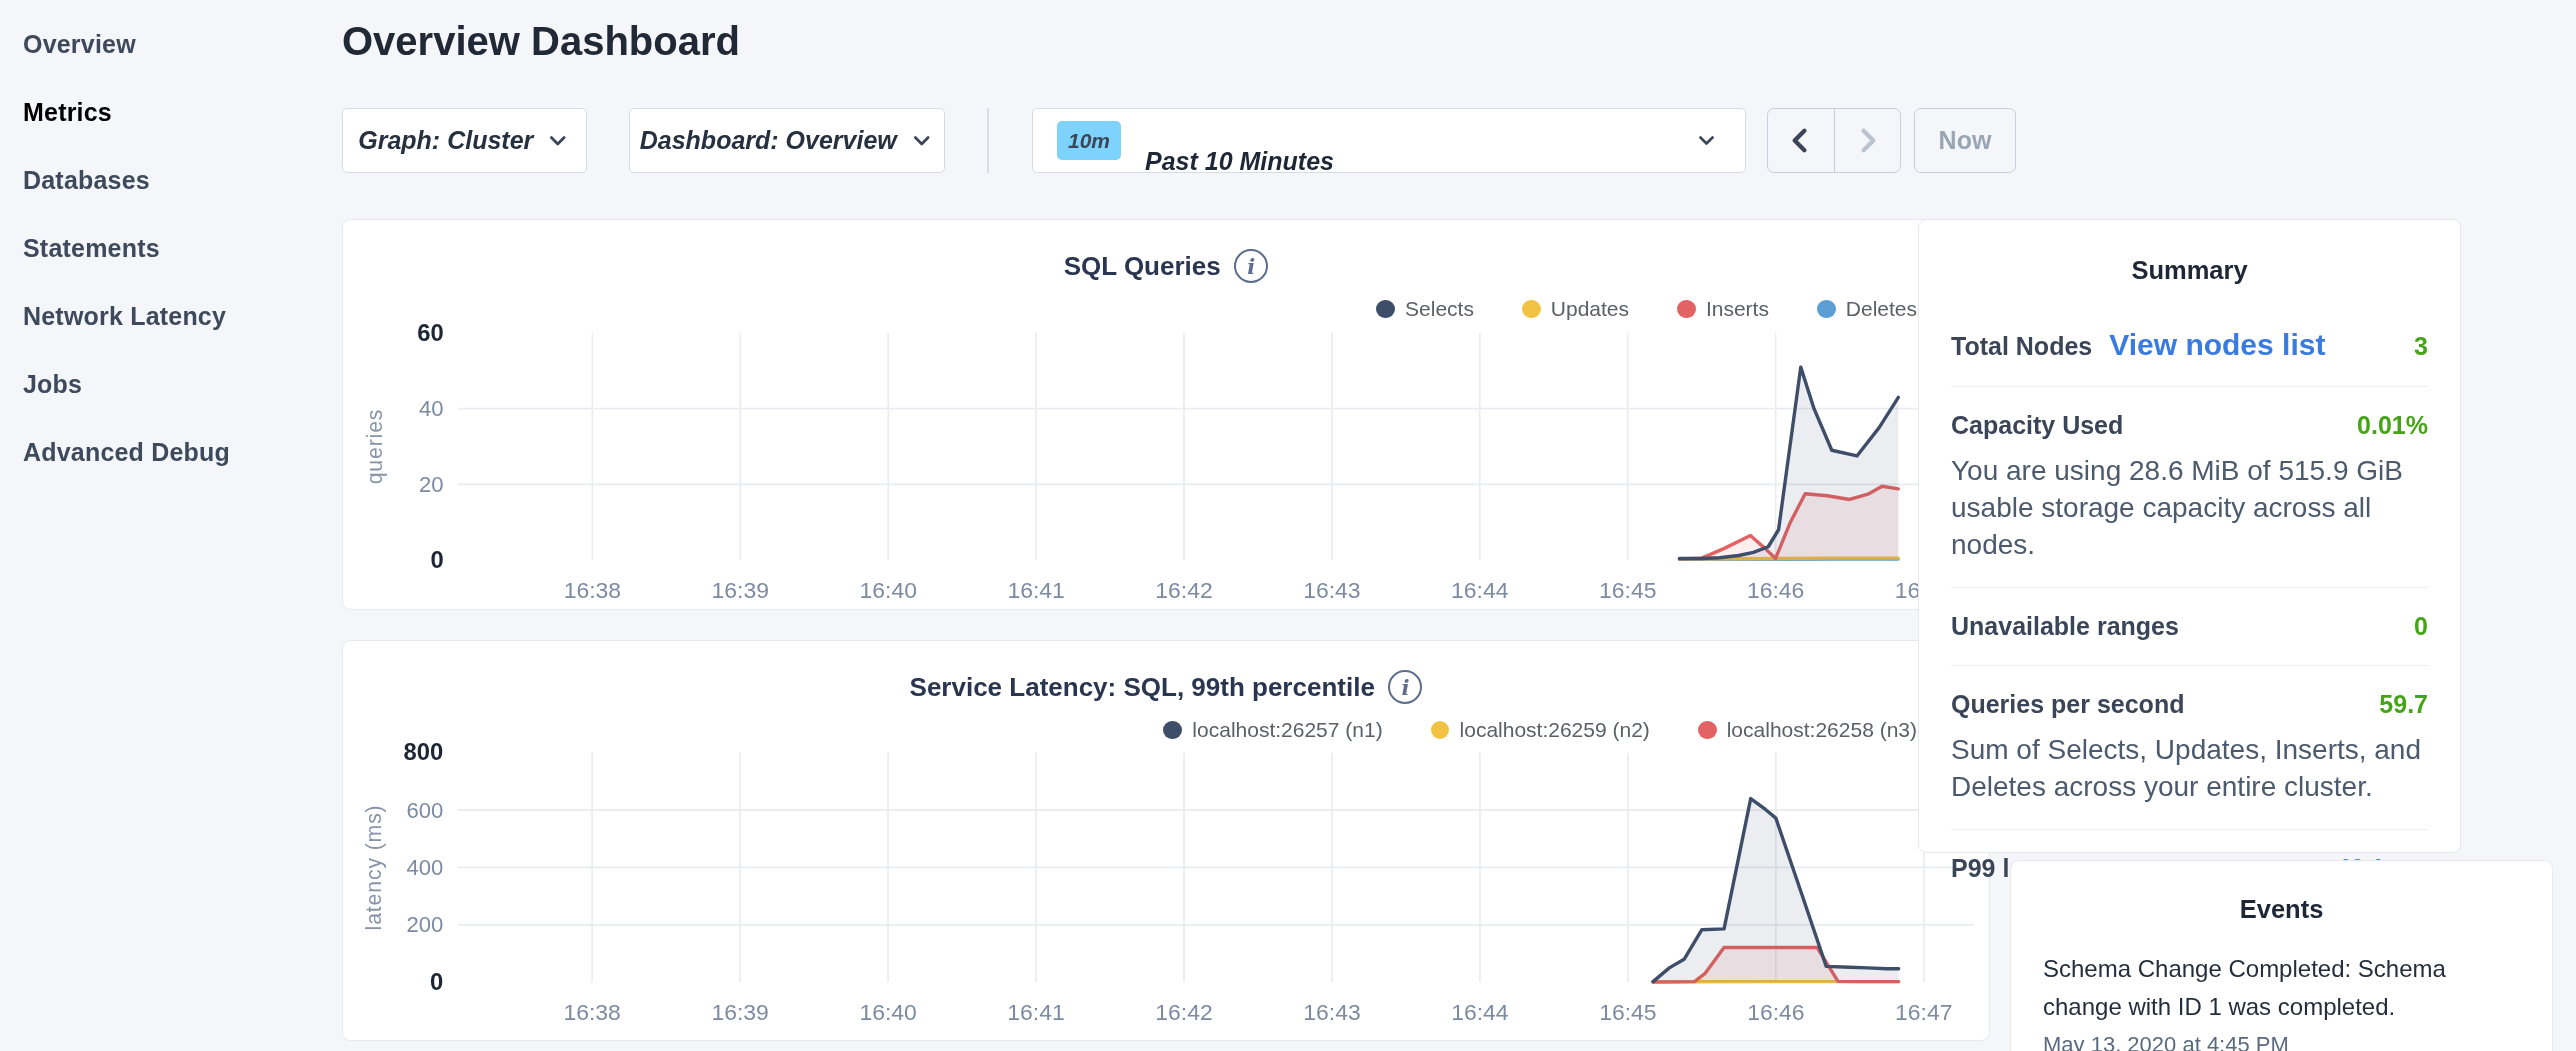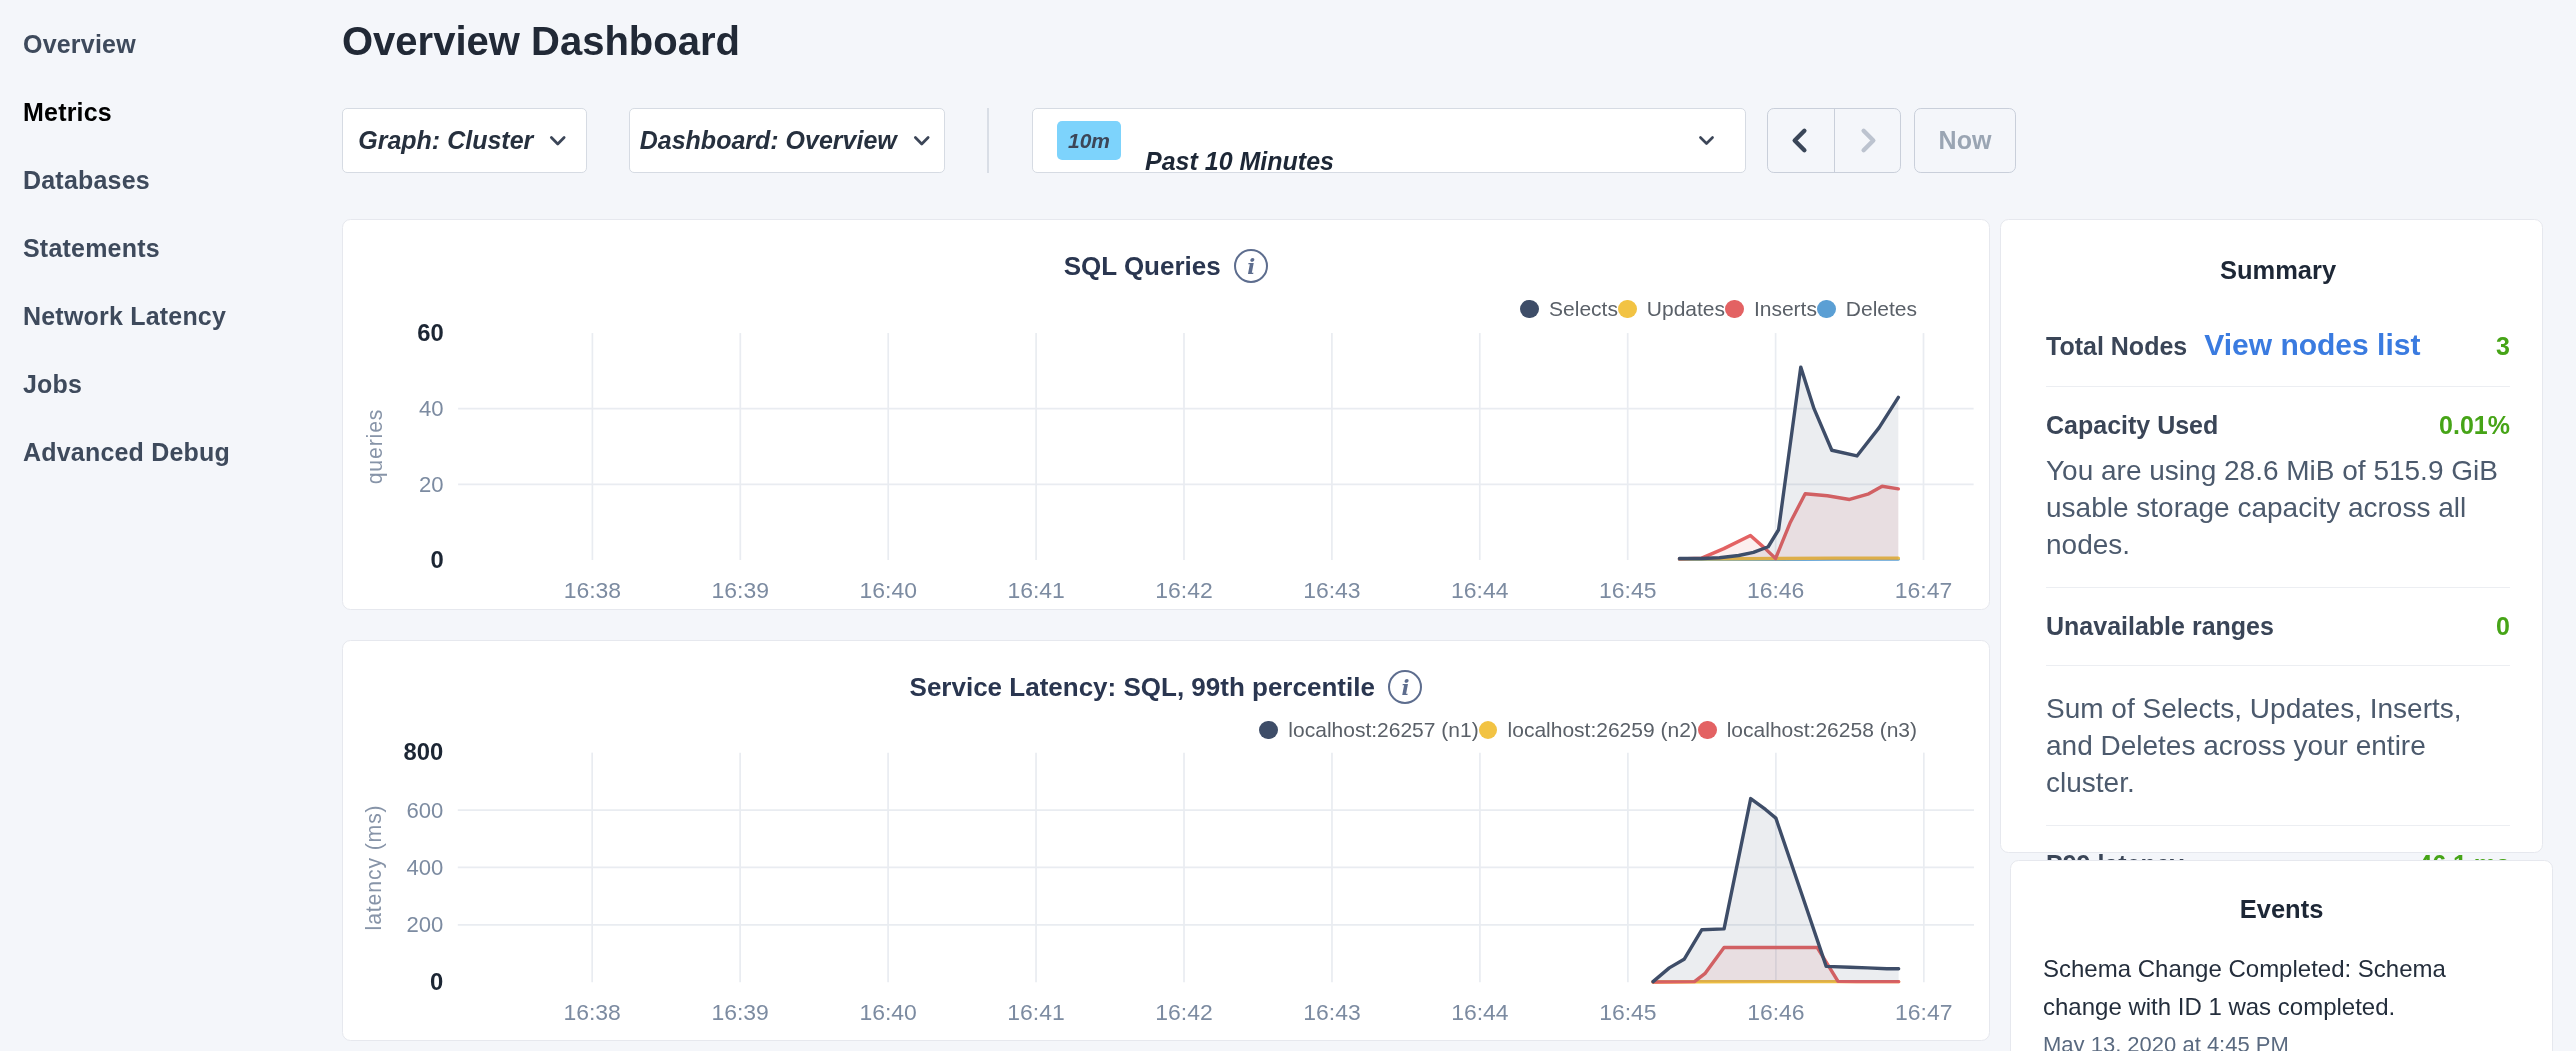--- a/index.html
+++ b/index.html
@@ -68,29 +68,29 @@
   }
   .chart-title { font-size: 26px; font-weight: 700; color: #2a3650; }
   .info-icon {
     width: 34px; height: 34px; border: 2.6px solid #5d6d8e; border-radius: 50%;
     color: #5d6d8e; font-family: "DejaVu Serif", serif; font-style: italic;
     font-size: 21px; font-weight: 600;
     display: inline-flex; align-items: center; justify-content: center; cursor: pointer;
   }
   .legend {
     position: absolute; top: 77px; right: 72px;
-    display: flex; align-items: center;
+    display: flex; gap: 48px; align-items: center;
   }
   .legend-item { display: flex; align-items: center; gap: 10.2px; cursor: pointer; }
   .legend-dot { width: 18.7px; height: 18.7px; border-radius: 50%; }
   .legend-label { font-size: 21px; color: #5a6068; }
   .chart-svg { position: absolute; left: 0; top: 0; }
 
   
-  .summary-card { left: 2000px; top: 219px; width: 543px; height: 634px; padding: 36px 32px 0 45px; }
+  .summary-card { left: 1918px; top: 219px; width: 543px; height: 634px; padding: 36px 32px 0 32px; }
   .panel-heading { text-align: center; font-size: 25.5px; font-weight: 700; color: #1d2736; }
   .sum-body { margin-top: 43px; }
   .sum-row { display: flex; align-items: baseline; }
   .sum-label { font-size: 25px; font-weight: 700; color: #3a4557; }
   .sum-link  { font-size: 30px; font-weight: 700; color: #3a7be0; margin-left: 17px; cursor: pointer; }
   .sum-value { font-size: 25px; font-weight: 700; color: #46a417; margin-left: auto; }
   .sum-desc  { font-size: 28px; color: #4c5a6d; line-height: 37px; margin-top: 12px; }
   .sum-divider { border-top: 1.7px solid #eceef2; margin: 24px 0; }
   .events-card { left: 2010px; top: 860px; width: 543px; height: 221px; padding: 34px 32px 0 32px; }
   .event-msg { margin-top: 25.5px; font-size: 24px; color: #242e3c; line-height: 38px; }
@@ -285,20 +285,24 @@
     </div>
     <div class="sum-desc">You are using 28.6 MiB of 515.9 GiB usable storage capacity across all nodes.</div>
     <div class="sum-divider"></div>
 
     <div class="sum-row">
       <span class="sum-label">Unavailable ranges</span>
       <span class="sum-value">0</span>
     </div>
     <div class="sum-divider"></div>
 
+    <div class="sum-row">
+      <span class="sum-label">Queries per second</span>
+      <span class="sum-value">59.7</span>
+    </div>
     <div class="sum-desc">Sum of Selects, Updates, Inserts, and Deletes across your entire cluster.</div>
     <div class="sum-divider"></div>
 
     <div class="sum-row">
       <span class="sum-label">P99 latency</span>
       <span class="sum-value">46.1 ms</span>
     </div>
   </div>
 </div>
 

